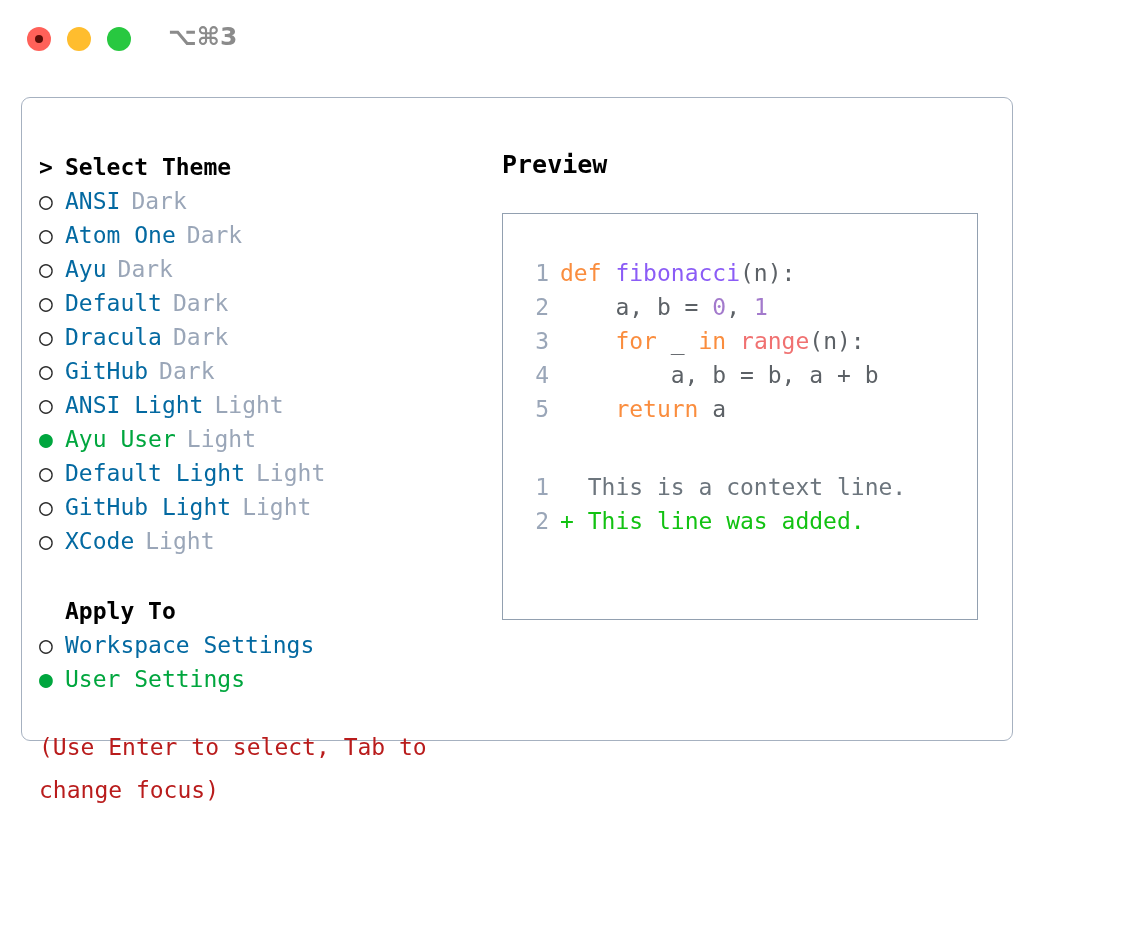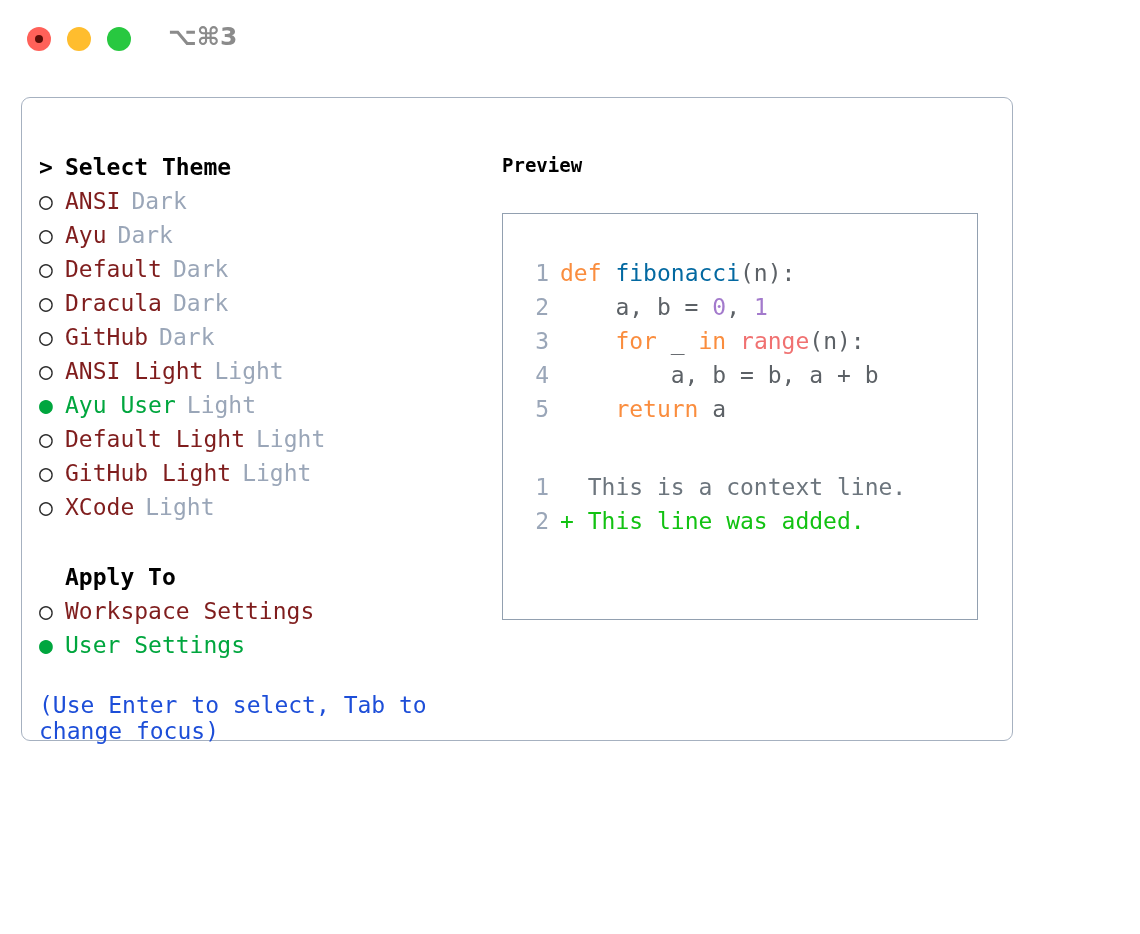--- a/index.html
+++ b/index.html
@@ -91,47 +91,47 @@
   }
   .marker {
     display: inline-block;
     width: 26px;
     text-align: left;
     color: #303030;
   }
   .marker.bold { font-weight: bold; color: #000000; }
   .marker.sel  { color: #00a63e; }
   .marker.blank { color: transparent; }
-  .row-label { color: #7f1d1d; }
+  .row-label { color: #0369a1; }
   .row-label.heading { font-weight: bold; color: #000000; }
   .row-label.selected { color: #00a63e; }
   .badge {
     color: #9aa6b8;
     margin-left: 11px;
   }
 
   #apply-section { margin-top: 36px; }
 
   #hint {
     margin-top: 30px;
     font-size: 23px;
-    line-height: 26px;
-    color: #1d4ed8;
+    line-height: 43px;
+    color: #b91c1c;
     width: 408px;
   }
 
   
   #right-col {
     position: absolute;
     left: 480px;
     top: 52px;
     width: 500px;
   }
   #preview-title {
-    font-size: 19px;
+    font-size: 25px;
     font-weight: bold;
     color: #000000;
     line-height: 30px;
   }
   #preview-box {
     margin-top: 33px;
     width: 476px;
     height: 407px;
     box-sizing: border-box;
     border: 1.5px solid #92a0b0;
@@ -146,21 +146,21 @@
     padding-left: 12px;
   }
   .gutter {
     display: inline-block;
     width: 34px;
     text-align: right;
     color: #9aa6b8;
     margin-right: 11px;
   }
   .tok-kw   { color: #fa8d3e; }
-  .tok-fn   { color: #0369a1; }
+  .tok-fn   { color: #8b5cf6; }
   .tok-call { color: #f07171; }
   .tok-num  { color: #a37acc; }
   .tok-txt  { color: #5c6166; }
   .tok-punc { color: #5c6166; }
 
   #diff-block { margin-top: 44px; }
   .diff-line {
     font-size: 23px;
     line-height: 34px;
     height: 34px;
@@ -187,20 +187,21 @@
   <div id="panel">
 
     <div id="left-col">
 
       <div class="row">
         <span class="marker bold">&gt;</span><span class="row-label heading">Select Theme</span>
       </div>
 
       <div id="theme-items">
           <div class="row"><span class="marker">○</span><span class="row-label">ANSI</span><span class="badge">Dark</span></div>
+          <div class="row"><span class="marker">○</span><span class="row-label">Atom One</span><span class="badge">Dark</span></div>
           <div class="row"><span class="marker">○</span><span class="row-label">Ayu</span><span class="badge">Dark</span></div>
           <div class="row"><span class="marker">○</span><span class="row-label">Default</span><span class="badge">Dark</span></div>
           <div class="row"><span class="marker">○</span><span class="row-label">Dracula</span><span class="badge">Dark</span></div>
           <div class="row"><span class="marker">○</span><span class="row-label">GitHub</span><span class="badge">Dark</span></div>
           <div class="row"><span class="marker">○</span><span class="row-label">ANSI Light</span><span class="badge">Light</span></div>
           <div class="row"><span class="marker sel">●</span><span class="row-label selected">Ayu User</span><span class="badge">Light</span></div>
           <div class="row"><span class="marker">○</span><span class="row-label">Default Light</span><span class="badge">Light</span></div>
           <div class="row"><span class="marker">○</span><span class="row-label">GitHub Light</span><span class="badge">Light</span></div>
           <div class="row"><span class="marker">○</span><span class="row-label">XCode</span><span class="badge">Light</span></div>
         </div>

